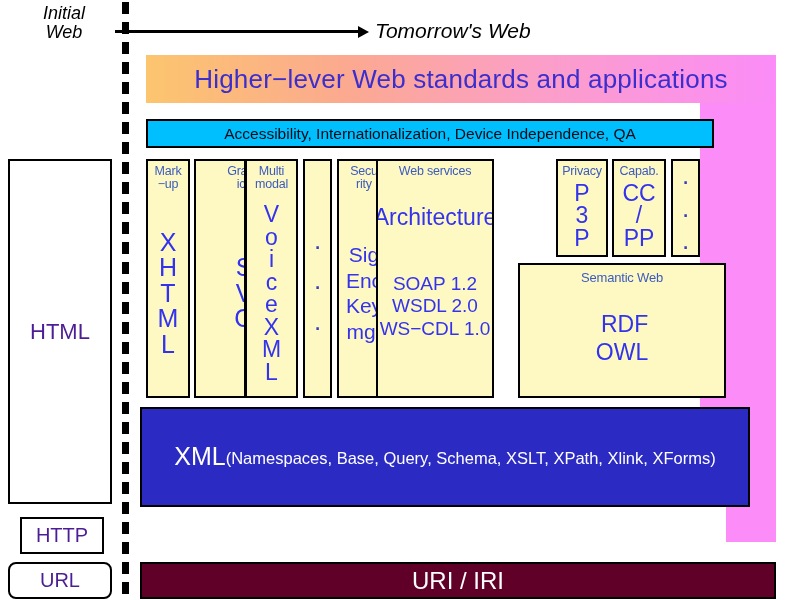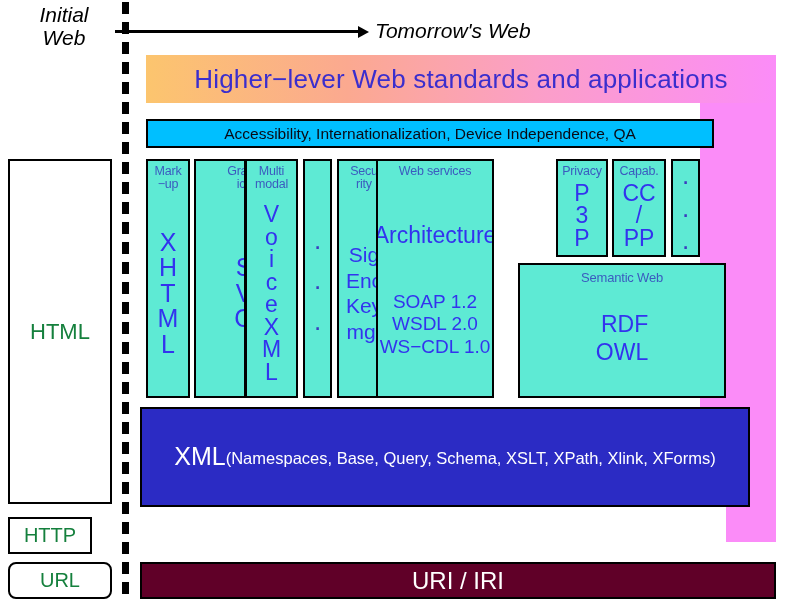--- a/index.html
+++ b/index.html
@@ -10,21 +10,21 @@
     overflow:hidden;
     position:relative;
   }
   #stage{position:absolute;left:0;top:0;width:800px;height:600px;}
 
   
   .abs{position:absolute;box-sizing:border-box;}
 
   
   .hdr-label{
-    font-style:italic;font-size:21px;color:#000;
+    font-style:italic;font-size:18px;color:#000;
     text-align:center;line-height:1.08;white-space:pre-line;
     font-family:"Liberation Sans", sans-serif;
   }
   .hdr-right{
     font-style:italic;font-size:21px;color:#000;
     text-align:left;white-space:nowrap;
   }
   .arrow-line{background:#000;height:3px;}
   .arrow-head{
     width:0;height:0;
@@ -34,21 +34,21 @@
   }
 
   
   .dash-col{width:7px;}
   .dash-seg{position:absolute;left:0;width:7px;background:#000;}
 
   
   .legacy{
     background:#ffffff;border:2px solid #000;
     display:flex;align-items:center;justify-content:center;
-    color:#15803d;font-size:22px;
+    color:#4c1d95;font-size:22px;
   }
   .legacy.small{font-size:20px;}
 
   
   .banner{
     background:linear-gradient(to right,#fcc56e 0%,#fba990 32%,#fb9fc8 62%,#fb8cf8 100%);
     display:flex;align-items:center;justify-content:center;
     color:#3b2ecd;font-size:26px;letter-spacing:.2px;
   }
   
@@ -56,21 +56,21 @@
 
   
   .cyanbar{
     background:#00bfff;border:2px solid #000;
     display:flex;align-items:center;justify-content:center;
     color:#0a0a14;font-size:15.5px;
   }
 
   
   .col{
-    background:#5eead4;border:2px solid #000;
+    background:#fef9c3;border:2px solid #000;
     display:flex;flex-direction:column;align-items:center;
     color:#3b2ecd;overflow:hidden;
   }
   .col-title{
     font-size:12.5px;color:#3b5bbf;text-align:center;
     line-height:1.02;white-space:pre-line;margin-top:4px;
     letter-spacing:-.2px;
   }
   .col-body{
     flex:1;display:flex;flex-direction:column;
@@ -149,21 +149,21 @@
     <div class="dash-seg" style="top:542px;height:12px;"></div>
     <div class="dash-seg" style="top:562px;height:12px;"></div>
     <div class="dash-seg" style="top:582px;height:12px;"></div>
   </div>
 
   <div class="abs banner" style="left:146px;top:55px;width:630px;height:48px;">Higher−lever Web standards and applications</div>
 
   <div class="abs legacy" style="left:8px;top:159px;width:104px;height:345px;">
     <span>HTML</span>
   </div>
-  <div class="abs legacy small" style="left:8px;top:517px;width:84px;height:37px;text-align:center;">
+  <div class="abs legacy small" style="left:20px;top:517px;width:84px;height:37px;text-align:center;">
     <span>HTTP</span>
   </div>
   <div class="abs legacy small" style="left:8px;top:562px;width:104px;height:37px;border-radius:8px;">
     <span>URL</span>
   </div>
 
   <div class="abs cyanbar" style="left:146px;top:119px;width:568px;height:29px;">Accessibility, Internationalization, Device Independence, QA</div>
 
   <div class="abs col" style="left:146px;top:159px;width:44px;height:239px;">
     <div class="col-title">Mark
@@ -208,21 +208,21 @@
 rity</div>
     <div class="col-body lines">Sig
 Enc
 Key
 mgt</div>
   </div>
 
   <div class="abs col" style="left:376px;top:159px;width:118px;height:239px;">
     <div class="col-title">Web services</div>
     <div class="col-body" style="justify-content:flex-start;">
-      <div class="bigname" style="margin-top:44px;">Architecture</div>
+      <div class="bigname" style="margin-top:26px;">Architecture</div>
       <div class="lines sm" style="margin-top:42px;white-space:pre-line;">SOAP 1.2
 WSDL 2.0
 WS−CDL 1.0</div>
     </div>
   </div>
 
   <div class="abs col" style="left:556px;top:159px;width:52px;height:98px;">
     <div class="col-title">Privacy</div>
     <div class="col-body vstack tight" style="margin-top:-2px;">P
 3

